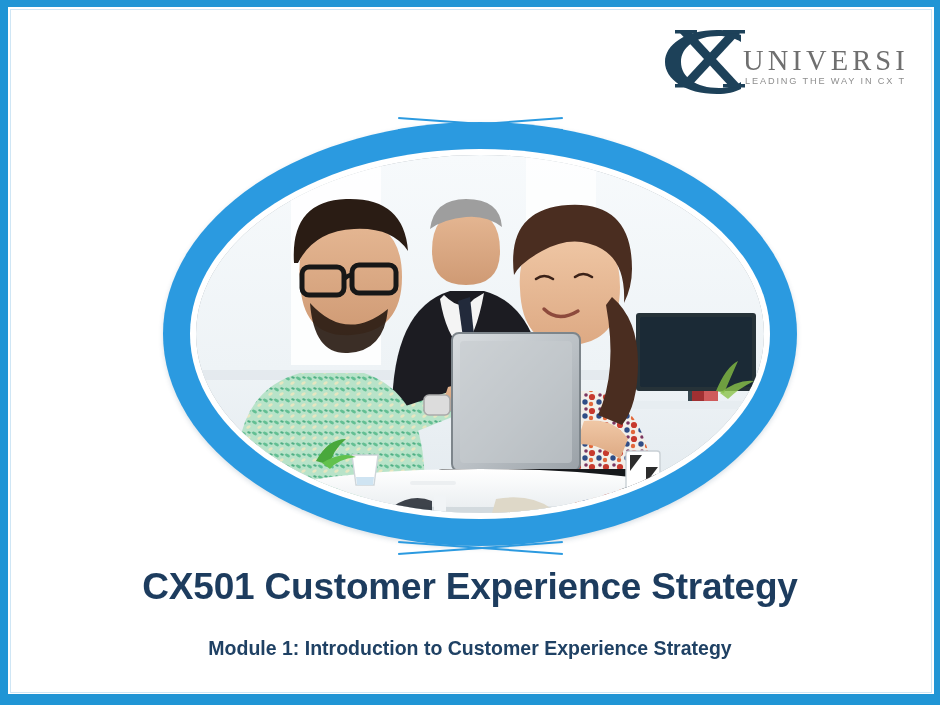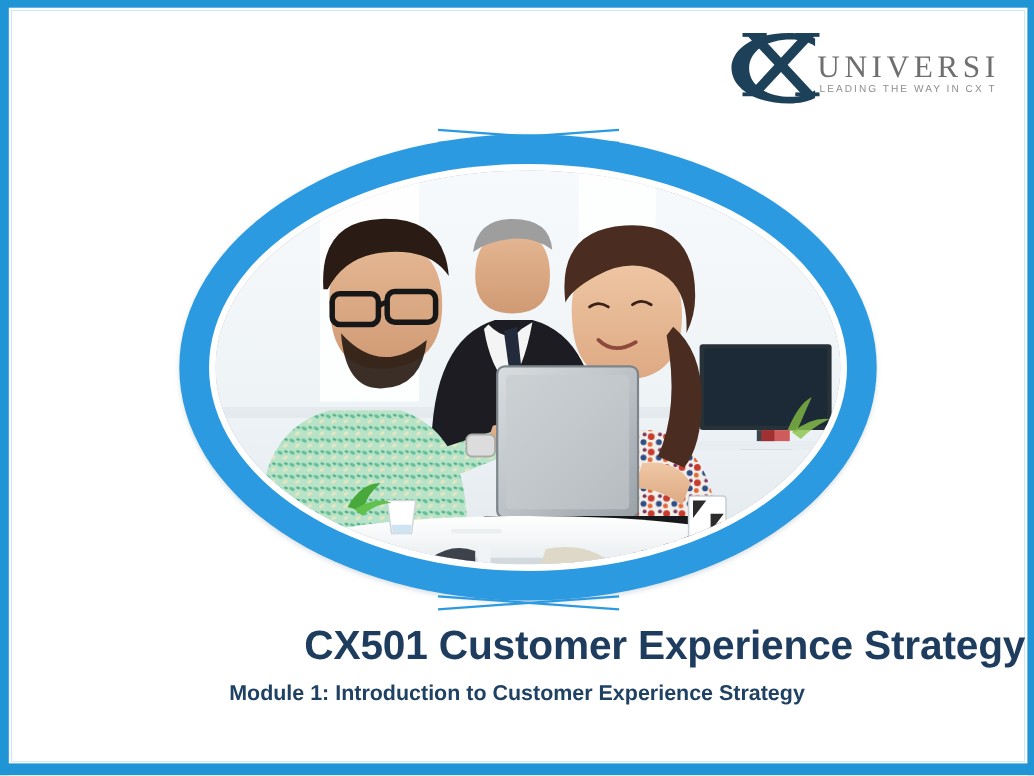--- a/index.html
+++ b/index.html
@@ -117,31 +117,31 @@
     box-shadow: inset 0 0 0 1px rgba(30,45,60,0.35);
   }
   .photo svg { display: block; }
 
   
   .title {
     position: absolute;
     left: 8px;
     top: 566px;
     width: 924px;
-    text-align: right;
+    text-align: center;
     font-size: 37px;
     font-weight: bold;
     color: #1d3c5e;
     letter-spacing: -0.2px;
     font-family: "Liberation Sans", sans-serif;
   }
   .subtitle {
     position: absolute;
     left: 8px;
-    top: 619px;
+    top: 637px;
     width: 924px;
     text-align: center;
     font-size: 19.5px;
     font-weight: bold;
     color: #1f4164;
     font-family: "Liberation Sans", sans-serif;
   }
 </style>
 </head>
 <body>

